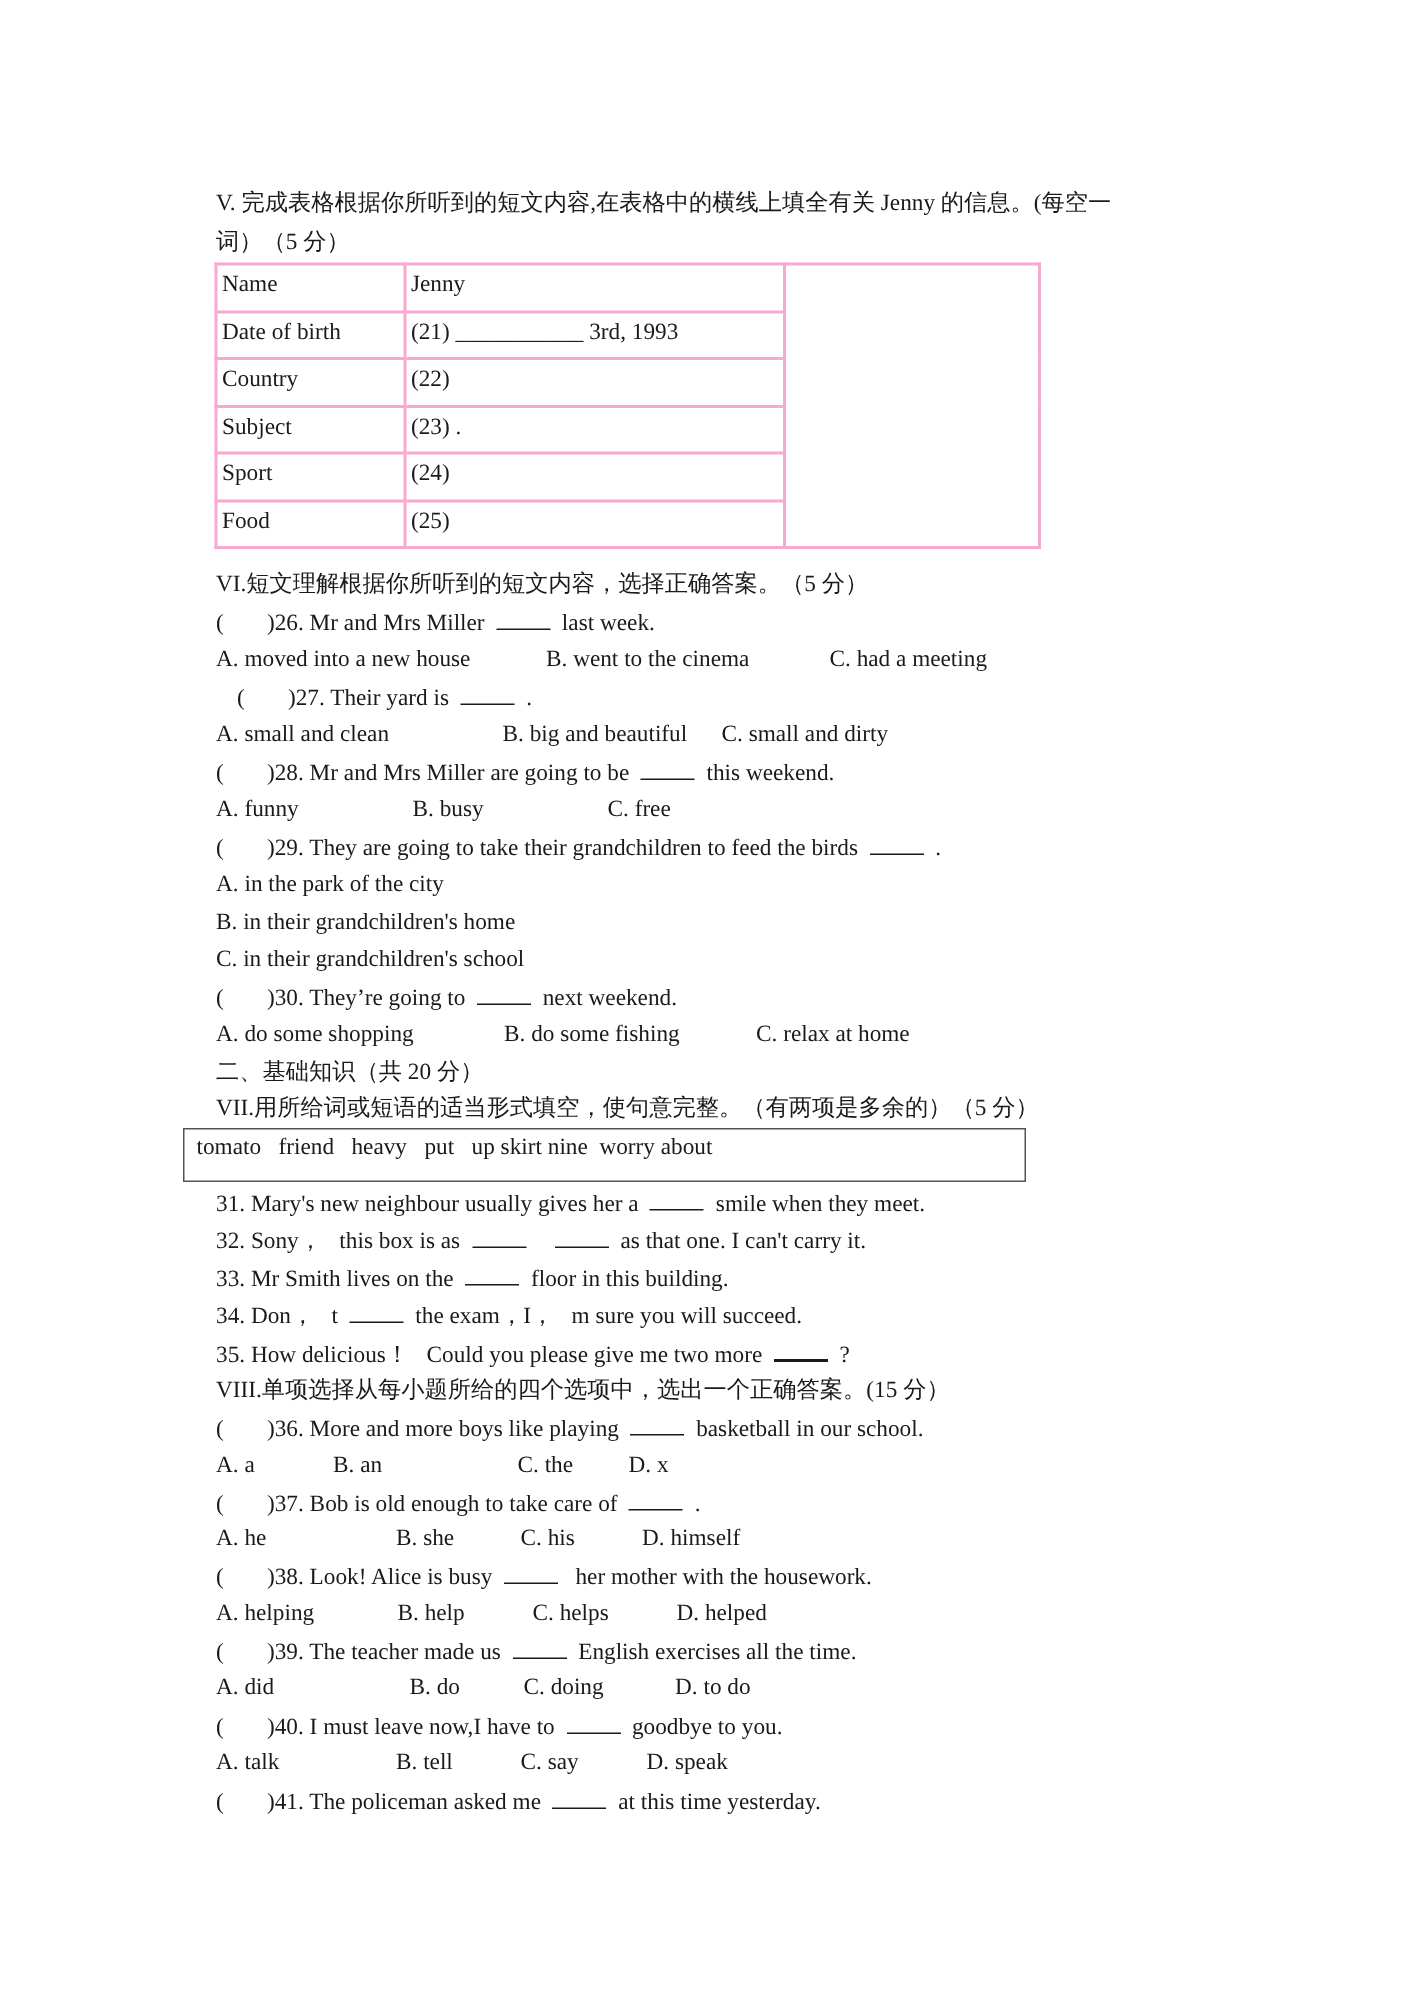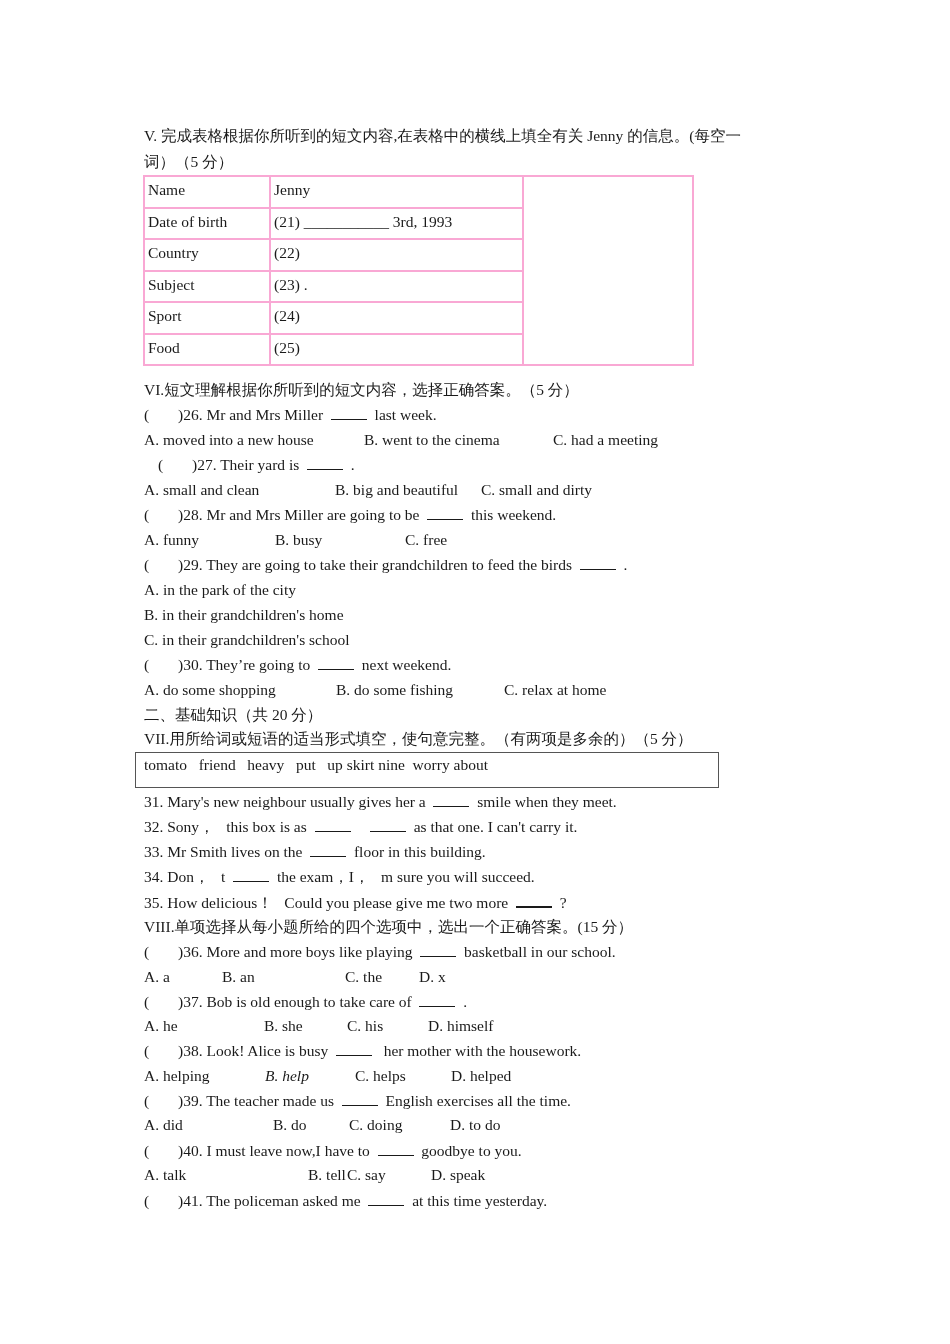--- a/index.html
+++ b/index.html
@@ -6,21 +6,21 @@
   body { width: 950px; height: 1344px; position: relative; overflow: hidden;
          font-family: "Liberation Serif", "DejaVu Serif", serif; color: #1a1a1a; font-size: 15.5px; }
   .line { position: absolute; left: 144px; white-space: pre; line-height: 20px; }
   .blank { display: inline-block; border-bottom: 1px solid #1a1a1a; height: 14px; vertical-align: baseline; }
   .paren { display: inline-block; width: 34px; }
   table.info { position: absolute; left: 143px; top: 175px; border-collapse: collapse; }
   table.info td { border: 2px solid #f9a8d4; padding: 0 3px; height: 29.5px; vertical-align: top; line-height: 26px; font-size: 15.5px; }
   .c1 { width: 118px; }
   .c2 { width: 245px; }
   .c3 { width: 162px; }
-  .wordbox { position: absolute; left: 135px; top: 752px; width: 560px; height: 34px; border: 1px solid #555; padding-left: 22px; }
+  .wordbox { position: absolute; left: 122px; top: 752px; width: 560px; height: 34px; border: 1px solid #555; }
   .wordbox span { position: absolute; left: 8px; top: 3px; white-space: pre; }
   .opt { position: absolute; }
 </style>
 </head>
 <body>
 
 <div class="line" style="top:126px;">V. 完成表格根据你所听到的短文内容,在表格中的横线上填全有关 Jenny 的信息。(每空一</div>
 <div class="line" style="top:152px;">词）（5 分）</div>
 
 <table class="info">
@@ -87,21 +87,21 @@
 
 <div class="line" style="top:917px;">VIII.单项选择从每小题所给的四个选项中，选出一个正确答案。(15 分）</div>
 
 <div class="line" style="top:942px;"><span class="paren">(</span><span>)36. More and more boys like playing</span>  <span class="blank" style="width:36px;"></span>  <span>basketball in our school.</span></div>
 <div class="line" style="top:967px;"><span class="opt" style="left:0;">A. a</span><span class="opt" style="left:78px;">B. an</span><span class="opt" style="left:201px;">C. the</span><span class="opt" style="left:275px;">D. x</span></div>
 
 <div class="line" style="top:992px;"><span class="paren">(</span><span>)37. Bob is old enough to take care of</span>  <span class="blank" style="width:36px;"></span>  <span>.</span></div>
 <div class="line" style="top:1016px;"><span class="opt" style="left:0;">A. he</span><span class="opt" style="left:120px;">B. she</span><span class="opt" style="left:203px;">C. his</span><span class="opt" style="left:284px;">D. himself</span></div>
 
 <div class="line" style="top:1041px;"><span class="paren">(</span><span>)38. Look! Alice is busy</span>  <span class="blank" style="width:36px;"></span>   <span>her mother with the housework.</span></div>
-<div class="line" style="top:1066px;"><span class="opt" style="left:0;">A. helping</span><span class="opt" style="left:121px;font-style:italic;">B. help</span><span class="opt" style="left:211px;">C. helps</span><span class="opt" style="left:307px;">D. helped</span></div>
+<div class="line" style="top:1066px;"><span class="opt" style="left:0;">A. helping</span><span class="opt" style="left:121px;">B. help</span><span class="opt" style="left:211px;">C. helps</span><span class="opt" style="left:307px;">D. helped</span></div>
 
 <div class="line" style="top:1091px;"><span class="paren">(</span><span>)39. The teacher made us</span>  <span class="blank" style="width:36px;"></span>  <span>English exercises all the time.</span></div>
 <div class="line" style="top:1115px;"><span class="opt" style="left:0;">A. did</span><span class="opt" style="left:129px;">B. do</span><span class="opt" style="left:205px;">C. doing</span><span class="opt" style="left:306px;">D. to do</span></div>
 
 <div class="line" style="top:1141px;"><span class="paren">(</span><span>)40. I must leave now,I have to</span>  <span class="blank" style="width:36px;"></span>  <span>goodbye to you.</span></div>
-<div class="line" style="top:1165px;"><span class="opt" style="left:0;">A. talk</span><span class="opt" style="left:120px;margin-left:44px;">B. tell</span><span class="opt" style="left:203px;">C. say</span><span class="opt" style="left:287px;">D. speak</span></div>
+<div class="line" style="top:1165px;"><span class="opt" style="left:0;">A. talk</span><span class="opt" style="left:120px;">B. tell</span><span class="opt" style="left:203px;">C. say</span><span class="opt" style="left:287px;">D. speak</span></div>
 
 <div class="line" style="top:1191px;"><span class="paren">(</span><span>)41. The policeman asked me</span>  <span class="blank" style="width:36px;"></span>  <span>at this time yesterday.</span></div>
 
 </body></html>

